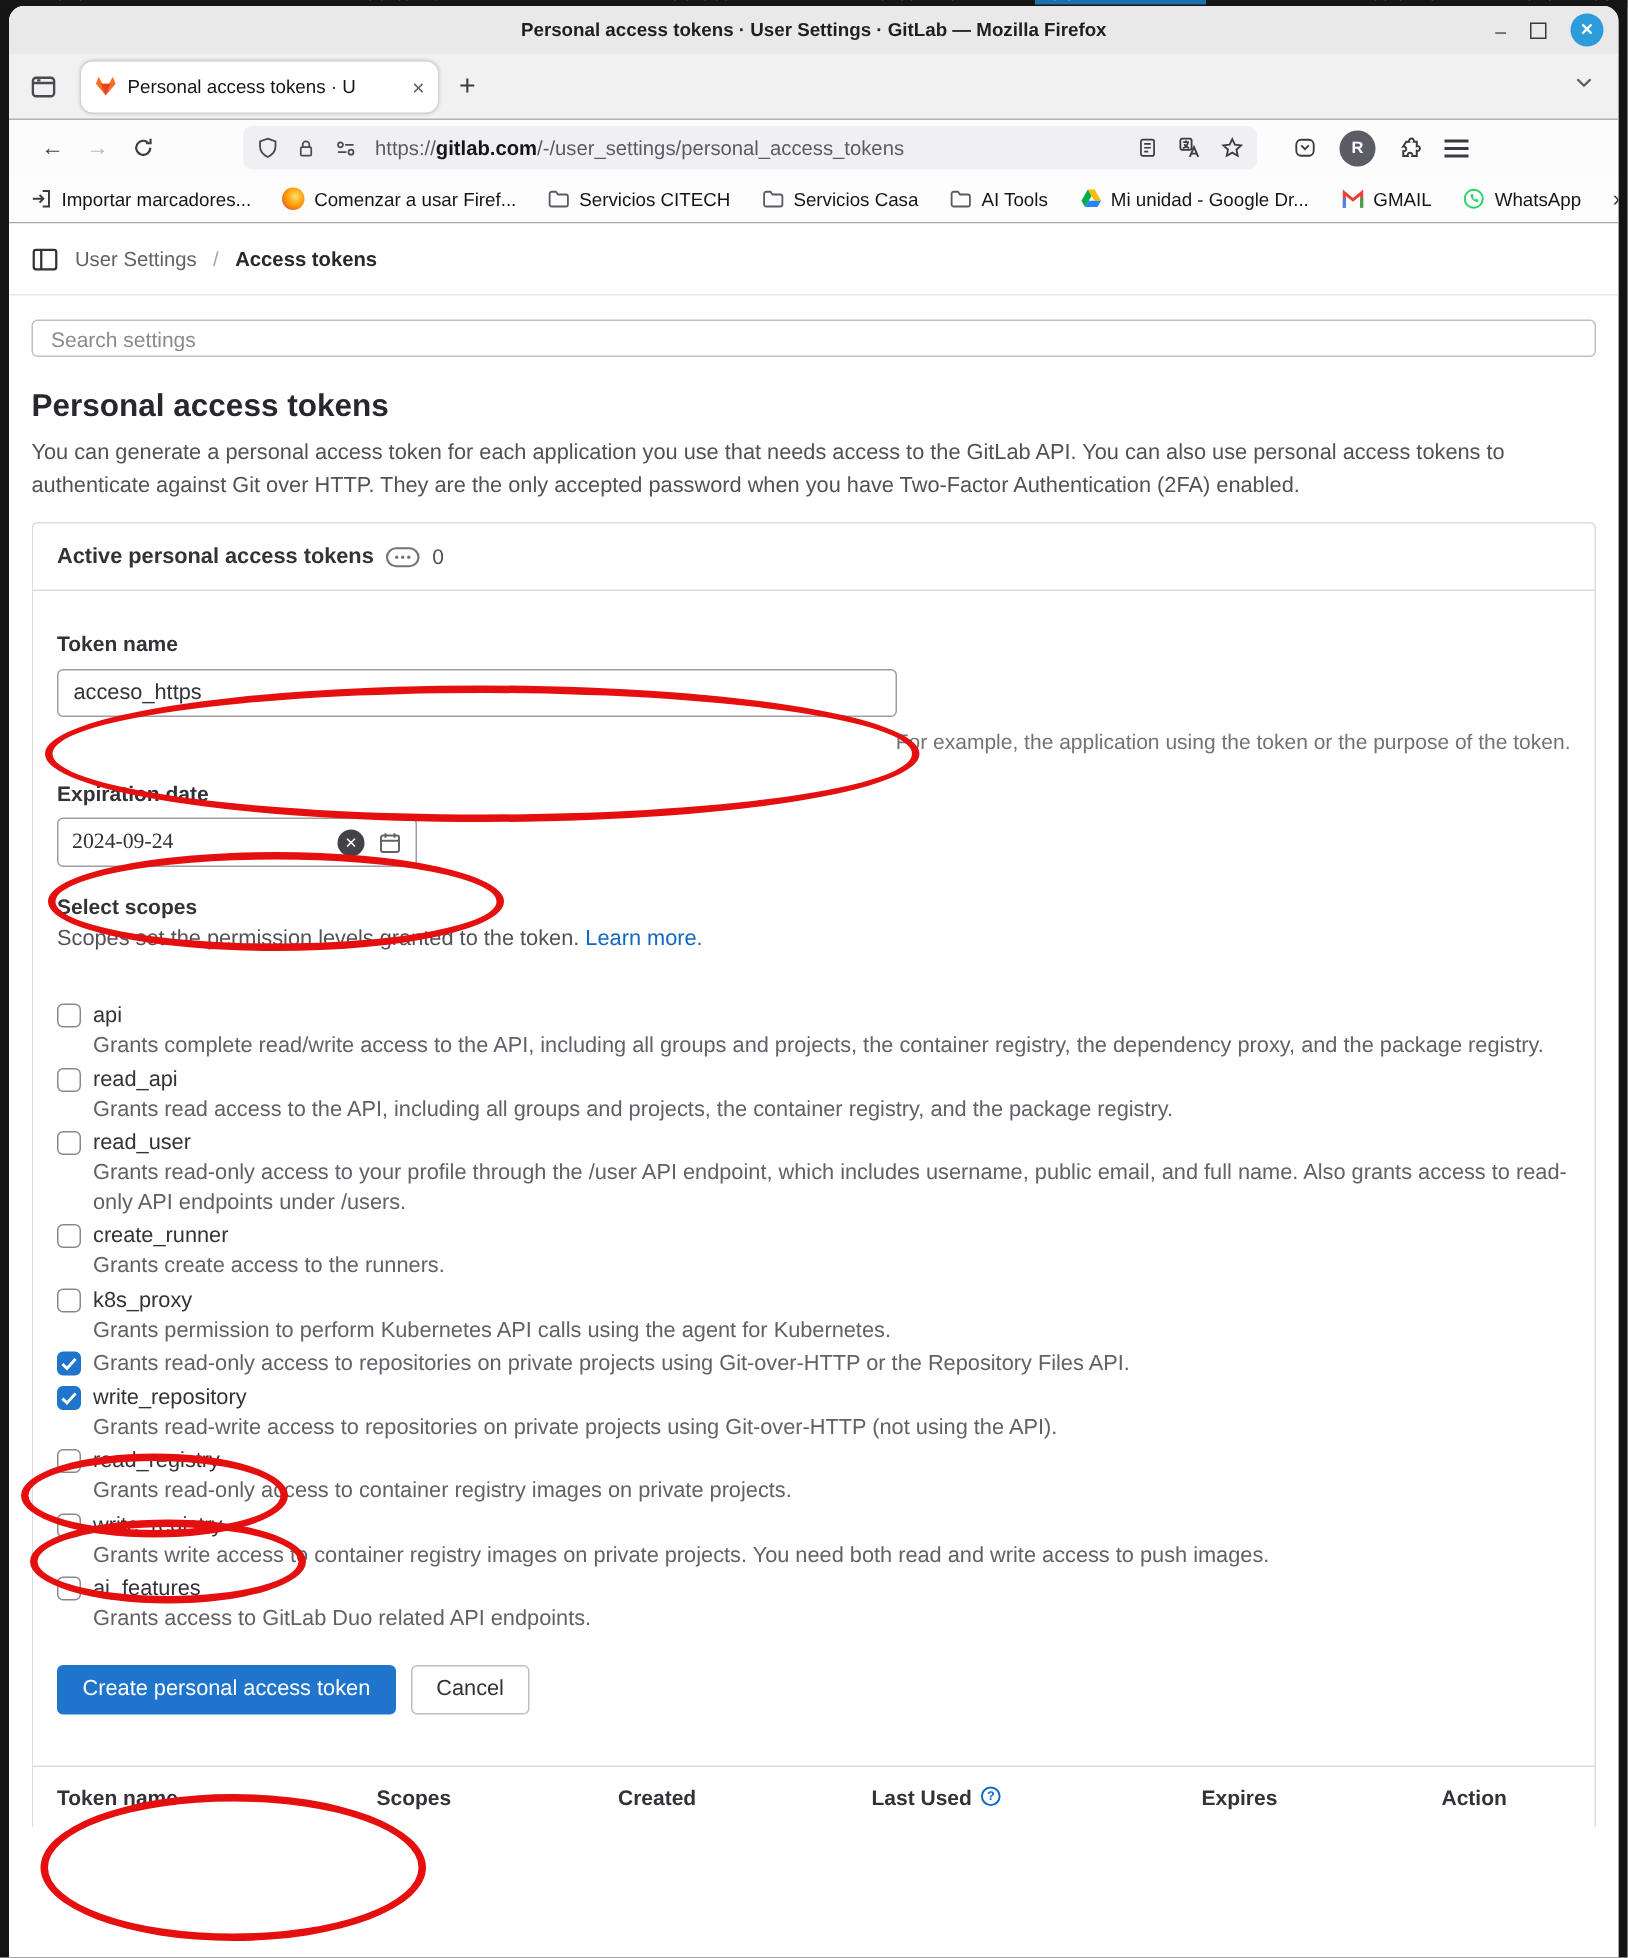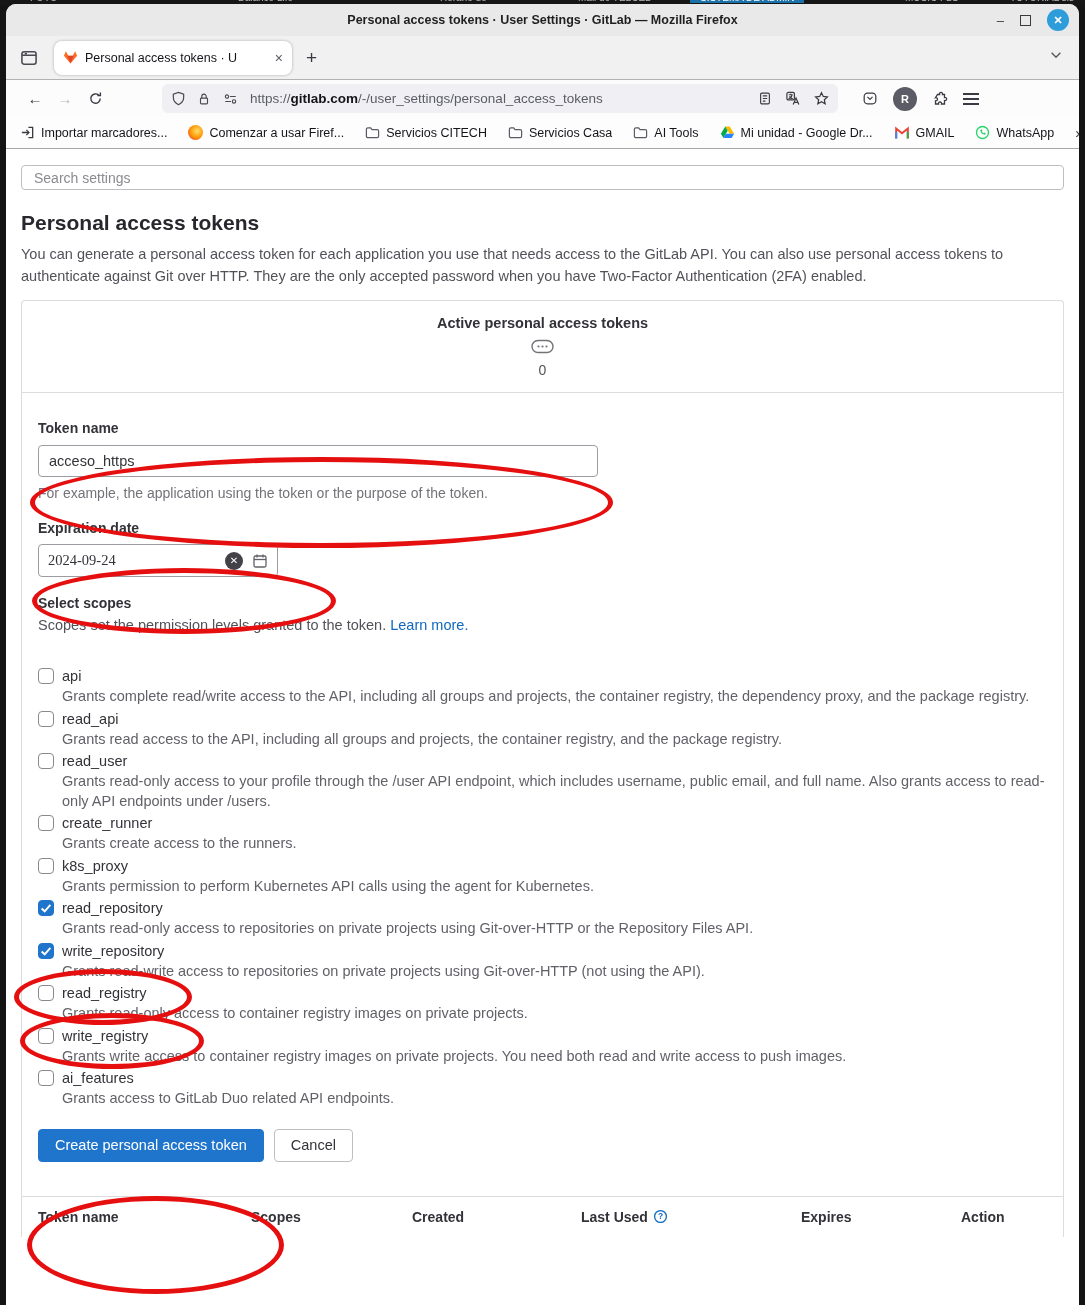--- a/index.html
+++ b/index.html
@@ -46,29 +46,29 @@
   .breadcrumb{height:47px;display:flex;align-items:center;padding:0 15px;gap:11px;border-bottom:1px solid #eaeaea;}
   .bc-link{font-size:13.5px;color:#626168;}
   .bc-sep{font-size:13.5px;color:#a5a4aa;}
   .bc-current{font-size:13.5px;color:#28272d;font-weight:700;}
   .main{padding:16px 15px 0;}
   .search-input{width:100%;height:25px;border:1px solid #bfbfc3;border-radius:4px;padding:0 12px;font-size:14px;color:#333238;box-sizing:border-box;font-family:inherit;background:#fff;}
   .search-input::placeholder{color:#8a8a91;}
   h1.page-title{margin:21px 0 0;font-size:21px;font-weight:700;color:#28272d;}
   .intro{margin:9px 0 0;font-size:14.5px;line-height:21.5px;color:#535158;}
   .card{margin-top:13px;border:1px solid #dcdcde;border-bottom:none;border-radius:4px 4px 0 0;}
-  .card-header{padding:14px 16px;border-bottom:1px solid #dcdcde;display:flex;align-items:center;gap:8px;flex-direction:column;}
+  .card-header{padding:14px 16px;border-bottom:1px solid #dcdcde;display:flex;align-items:center;gap:8px;}
   .card-header .hdr{font-size:14.5px;font-weight:700;color:#333238;}
   .badge-count{font-size:14px;color:#535158;}
   .card-body{padding:16px;}
   h2.form-heading{margin:0;font-size:18.5px;font-weight:700;color:#28272d;line-height:24px;}
   .field-label{margin-top:11px;font-size:14px;font-weight:700;color:#333238;line-height:17px;}
   .field-label.mt{margin-top:18px;}
   .token-input{margin-top:8px;width:560px;height:32px;border:1px solid #9d9ca2;border-radius:4px;padding:0 10px;font-size:14.5px;color:#333238;box-sizing:border-box;font-family:inherit;display:block;}
-  .help-text{margin-top:8px;font-size:14px;color:#737278;line-height:17px;}
+  .help-text{margin-top:8px;font-size:14px;color:#737278;line-height:17px;text-align:right;}
   .date-field{margin-top:7px;width:240px;height:33px;border:1px solid #9d9ca2;border-radius:4px;display:flex;align-items:center;padding:0 9px;box-sizing:border-box;gap:9px;font-family:Liberation Serif, serif;}
   .date-value{font-size:14.5px;color:#333238;flex:1;}
   .date-clear{width:18px;height:18px;border-radius:50%;background:#434248;color:#fff;font-size:10px;display:flex;align-items:center;justify-content:center;}
   .scopes-help{margin-top:4px;font-size:14.5px;color:#535158;line-height:19px;}
   .scopes-help a{color:#1068bf;text-decoration:none;}
   .scope-list{margin-top:32px;}
   .scope-row{position:relative;padding-left:24px;margin-bottom:3px;}
   .checkbox{position:absolute;left:0;top:1px;width:16px;height:16px;border:1px solid #89888d;border-radius:4px;background:#fff;box-sizing:border-box;}
   .checkbox .check{display:none;}
   .checkbox.checked{background:#1f75cb;border-color:#1f75cb;}
@@ -264,20 +264,31 @@
           <circle cx="8" cy="8" r="6.4" fill="#fff" stroke="#25d366" stroke-width="1.4"></circle>
           <path d="M5.6 5.2 a6 6 0 0 0 5.2 5.2 l.7-1.5 -1.8-.9 -.7.7 a3.8 3.8 0 0 1 -1.7-1.7 l.7-.7 -.9-1.8 Z" fill="#25d366"></path>
         </svg>
       <span>WhatsApp</span>
     </span>
     <span class="bm-overflow">»</span>
   </div>
 
   <div class="content">
 
+    <div class="breadcrumb">
+      <span>
+        <svg width="18" height="16" viewBox="0 0 18 16" fill="none" stroke="#333238" stroke-width="1.5">
+            <rect x="1.5" y="1.5" width="15" height="13" rx="1.5"></rect>
+            <line x1="6.5" y1="1.5" x2="6.5" y2="14.5"></line>
+          </svg>
+      </span>
+      <span class="bc-link">User Settings</span>
+      <span class="bc-sep">/</span>
+      <span class="bc-current">Access tokens</span>
+    </div>
 
     <div class="main">
       <input class="search-input" placeholder="Search settings" style="">
 
       <h1 class="page-title">Personal access tokens</h1>
       <p class="intro">You can generate a personal access token for each application you use that needs access to the GitLab API. You can also use personal access tokens to authenticate against Git over HTTP. They are the only accepted password when you have Two-Factor Authentication (2FA) enabled.</p>
 
       <div class="card">
         <div class="card-header">
           <span class="hdr">Active personal access tokens</span>
@@ -340,21 +351,20 @@
                 <span class="checkbox"></span>
                 <div class="scope-name">k8s_proxy</div>
                 <div class="scope-desc">Grants permission to perform Kubernetes API calls using the agent for Kubernetes.</div>
               </div>
             <div class="scope-row">
                 <span class="checkbox checked">
                   <svg class="check" width="14" height="14" viewBox="0 0 16 16" fill="none" stroke="#fff" stroke-width="2.2">
                     <polyline points="3,8.5 6.5,11.8 13,4.5"></polyline>
                   </svg>
                 </span>
-                <div class="scope-name">read_repository</div>
                 <div class="scope-desc">Grants read-only access to repositories on private projects using Git-over-HTTP or the Repository Files API.</div>
               </div>
             <div class="scope-row">
                 <span class="checkbox checked">
                   <svg class="check" width="14" height="14" viewBox="0 0 16 16" fill="none" stroke="#fff" stroke-width="2.2">
                     <polyline points="3,8.5 6.5,11.8 13,4.5"></polyline>
                   </svg>
                 </span>
                 <div class="scope-name">write_repository</div>
                 <div class="scope-desc">Grants read-write access to repositories on private projects using Git-over-HTTP (not using the API).</div>

